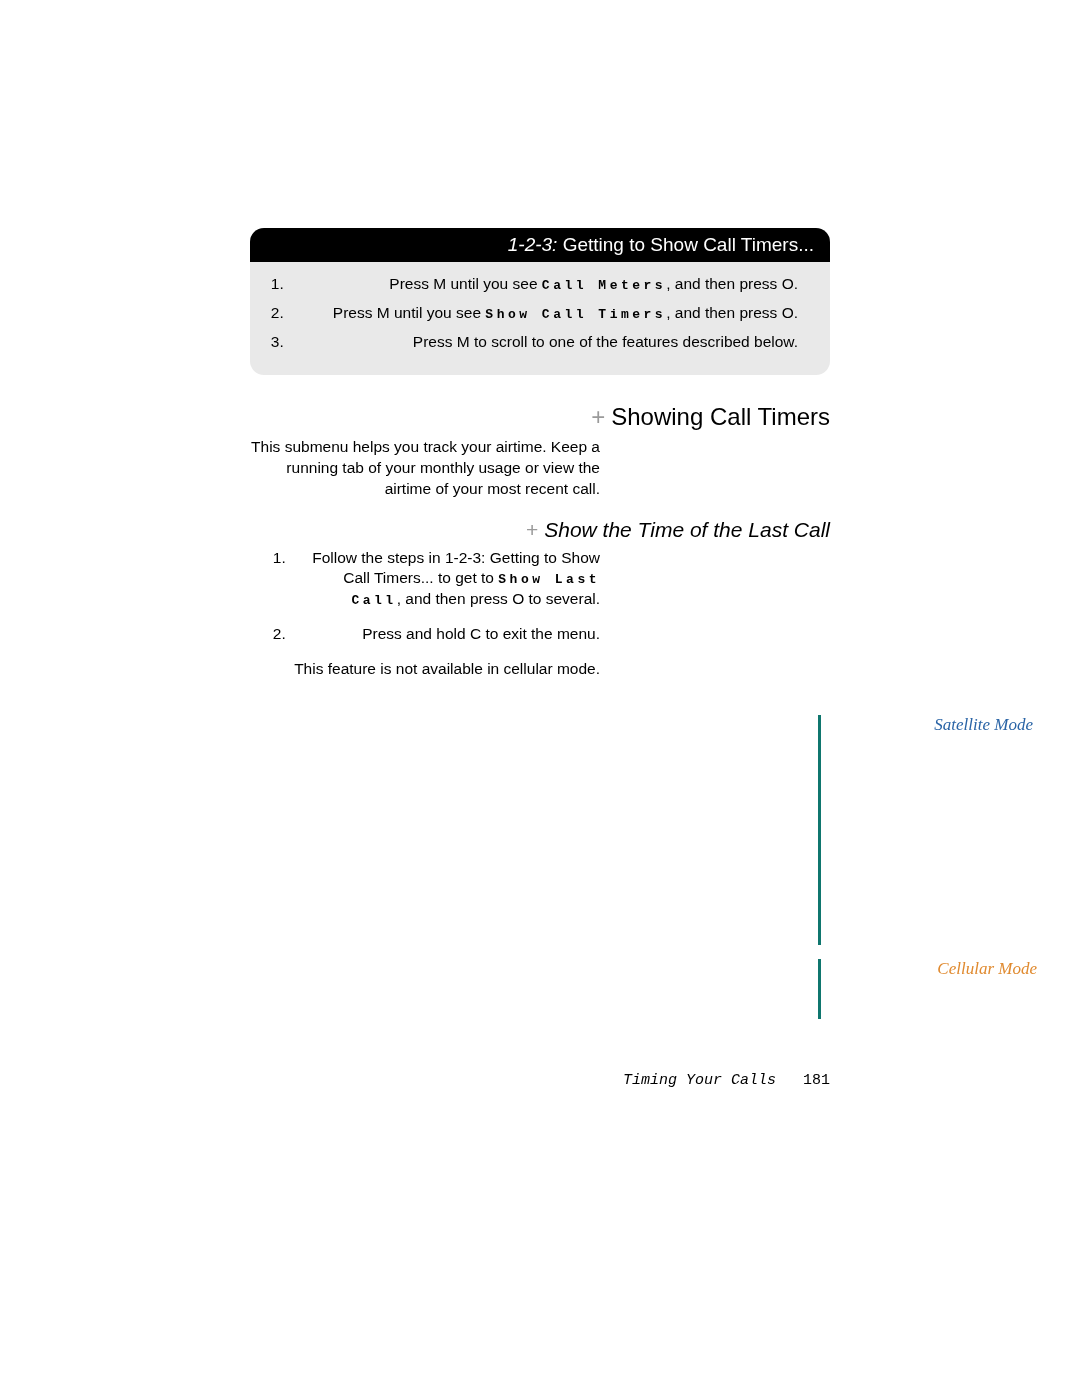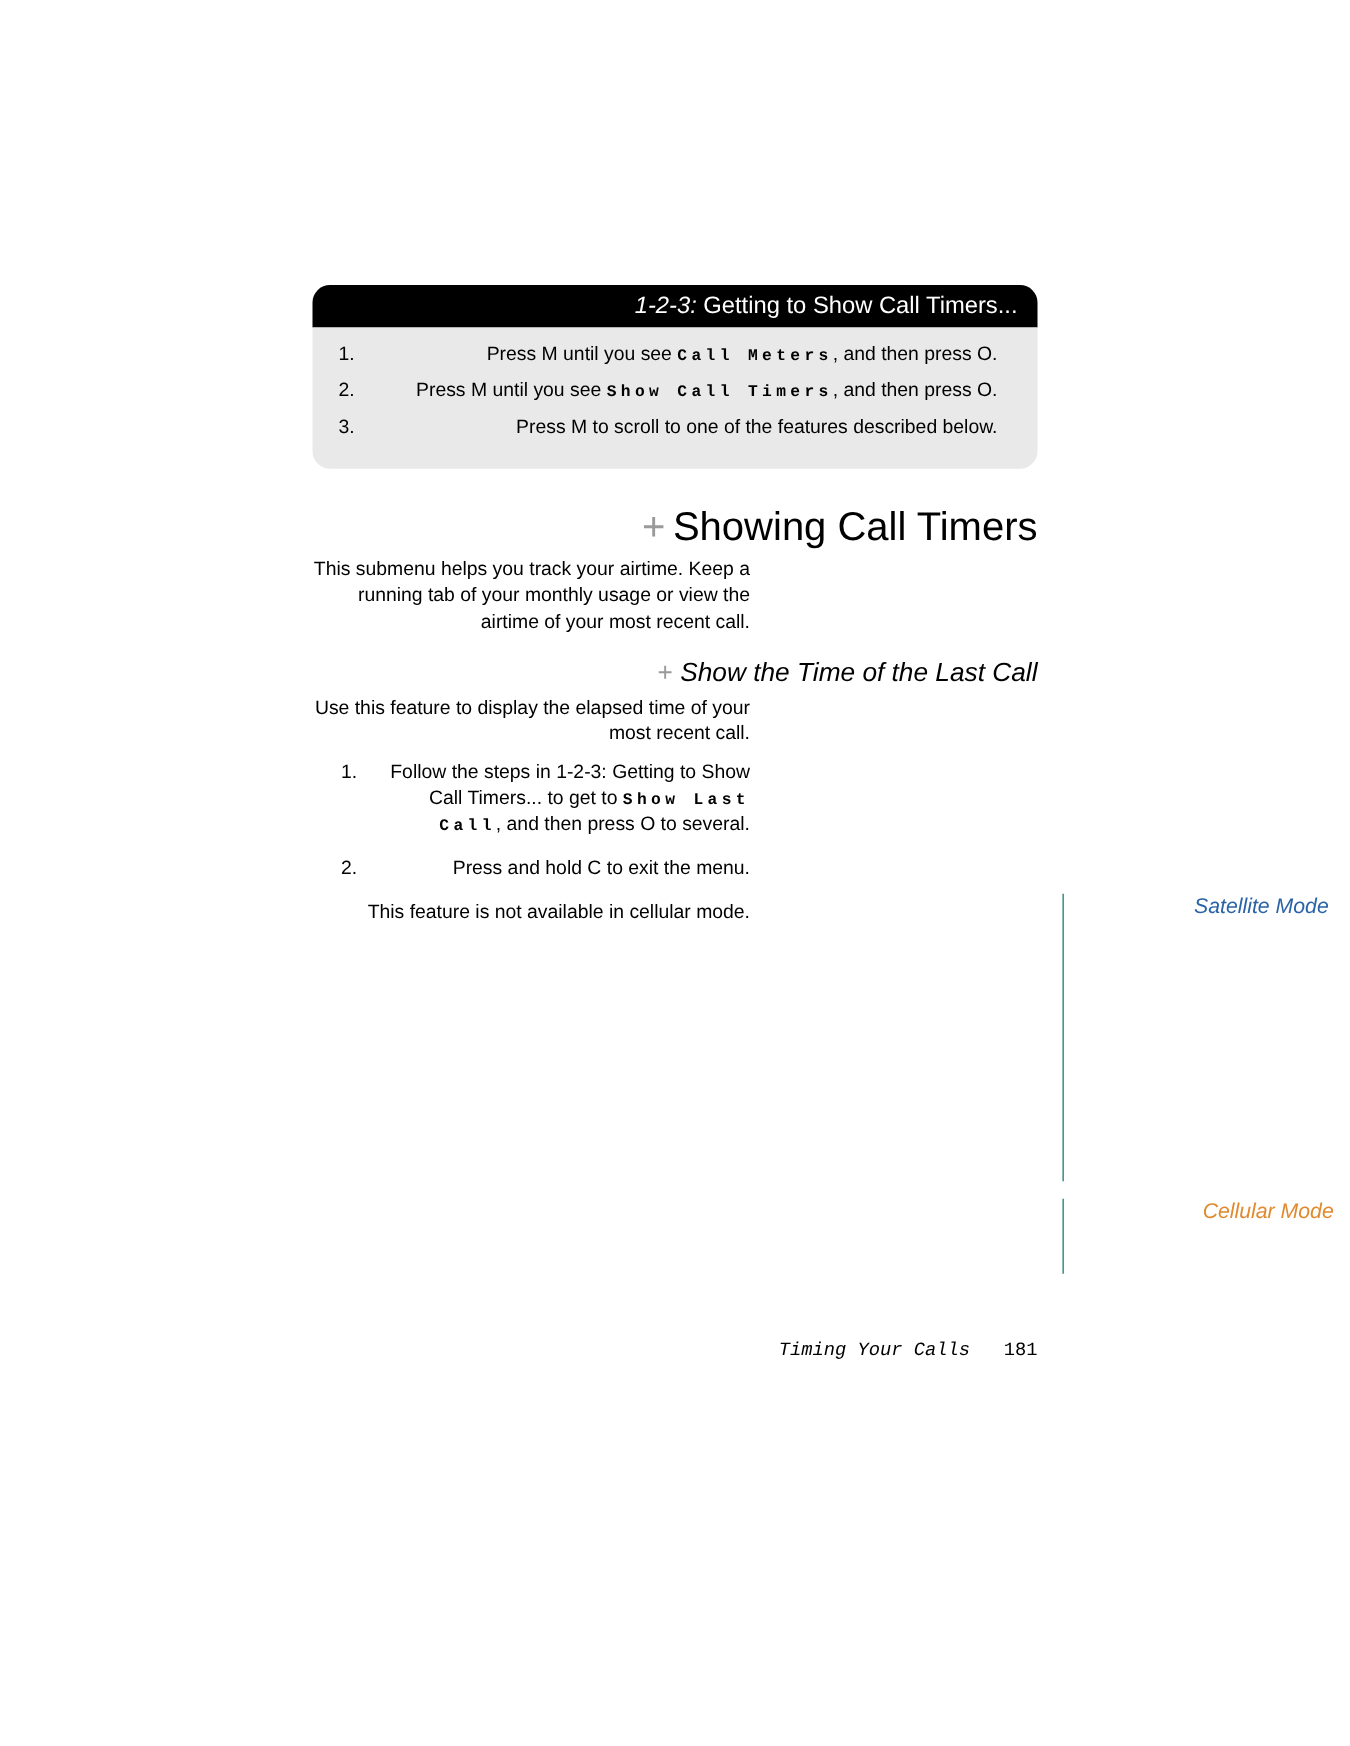--- a/index.html
+++ b/index.html
@@ -57,21 +57,21 @@
   .menu {
     font-family: "Courier New", monospace;
     font-size: 13px;
     letter-spacing: 3.5px;
     font-weight: 700;
   }
   .section {
     margin-top: 28px;
   }
   .h2 {
-    font-size: 32px;
+    font-size: 24px;
     font-weight: 400;
     margin: 0 0 6px 0;
   }
   .h3 {
     font-size: 21px;
     font-style: italic;
     font-weight: 400;
     margin: 18px 0 6px 0;
   }
   .plus {
@@ -91,26 +91,27 @@
   .bodycol ol {
     margin: 6px 0 0 0;
     padding-left: 40px;
   }
   .bodycol li {
     margin: 0 0 14px 0;
     padding-left: 6px;
   }
   .side {
     position: absolute;
-    left: 600px;
+    left: 568px;
     width: 200px;
-    border-left: 1px solid #0f766e;
+    border-left: 3px solid #0f766e;
     padding-left: 12px;
     font-style: italic;
     font-size: 17px;
+    font-family: Liberation Serif, serif;
   }
   .side.sat { top: 312px; color: #2a64a6; height: 230px; }
   .side.cell { top: 556px; color: #e08a2f; height: 60px; padding-left: 16px; }
   .footer {
     position: absolute;
     left: 250px;
     top: 1072px;
     width: 580px;
     text-align: right;
     font-size: 15px;
@@ -149,21 +150,20 @@
     </div>
     <div class="bodycol">
       <p>This submenu helps you track your airtime. Keep a running tab of your monthly usage or view the airtime of your most recent call.</p>
     </div>
 
     <div class="h3">
       <span class="plus">+</span><span>Show the Time of the Last Call</span>
     </div>
 
     <div class="bodycol">
-      <p>Use this feature to display the elapsed time of your most recent call.</p>
       <ol>
         <li>
           <span>Follow the steps in </span><span>1-2-3: Getting to Show Call Timers...</span><span> to get to </span><span class="menu">Show Last Call</span><span>, and then press </span><span class="keycap">O</span><span> to several.</span>
         </li>
         <li>
           <span>Press and hold </span><span class="keycap">C</span><span> to exit the menu.</span>
         </li>
       </ol>
       <p>This feature is not available in cellular mode.</p>
     </div>

